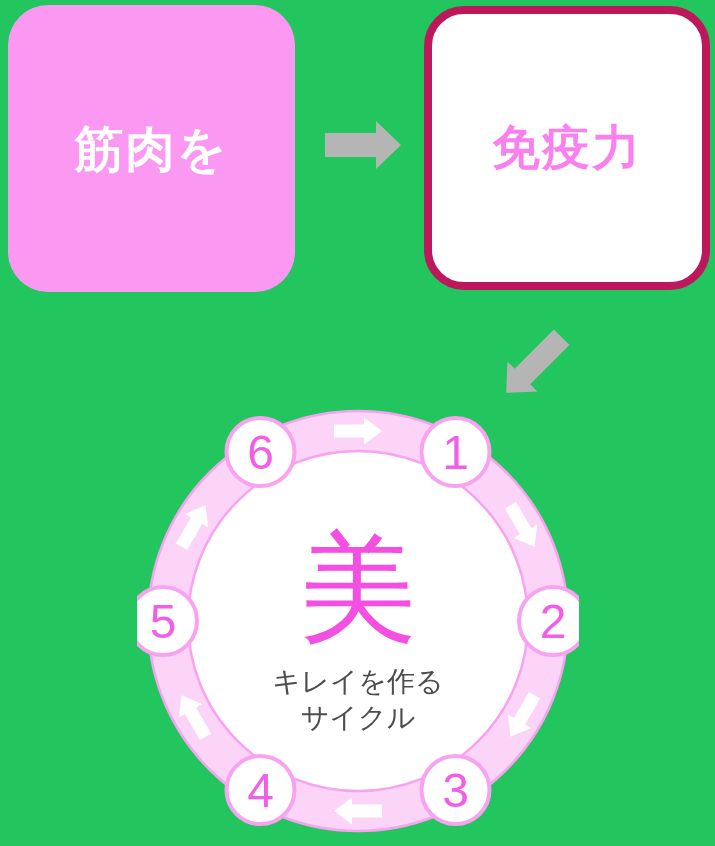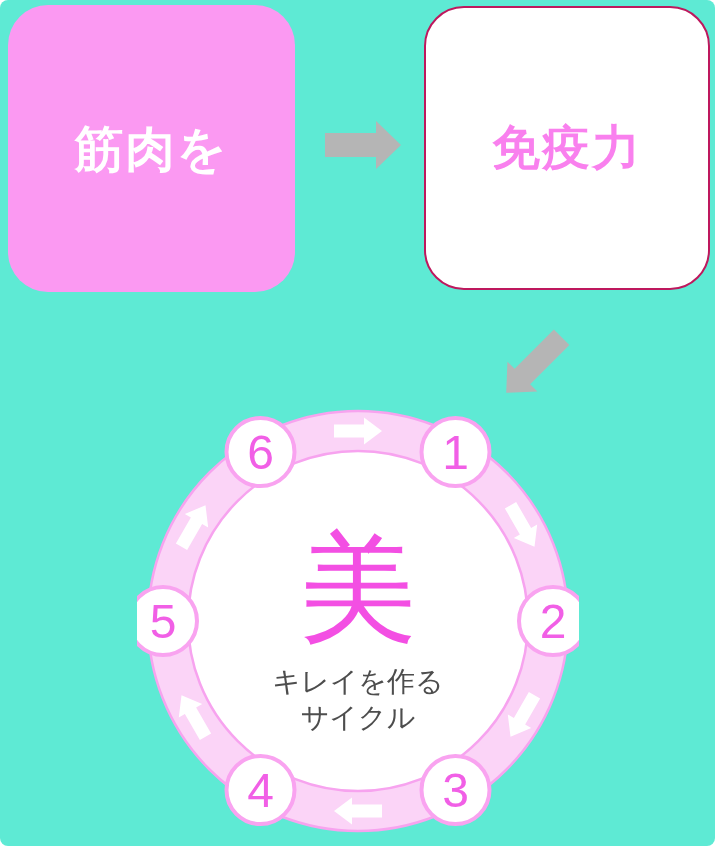--- a/index.html
+++ b/index.html
@@ -4,24 +4,23 @@
 <style>
   html, body {
     margin: 0;
     padding: 0;
     background: #ffffff;
   }
   .canvas {
     position: relative;
     width: 715px;
     height: 846px;
-    background: #5eead4;
+    background: #22c55e;
     overflow: hidden;
     font-family: "Liberation Sans", sans-serif;
-    border-radius: 8px;
   }
   .box {
     position: absolute;
     box-sizing: border-box;
     border-radius: 40px;
     display: flex;
     flex-direction: column;
     align-items: center;
     justify-content: center;
     gap: 40px;
@@ -41,21 +40,21 @@
     height: 287px;
     background: #FB99F2;
   }
   .box-muscle .box-line { color: #ffffff; }
   .box-immunity {
     left: 424px;
     top: 6px;
     width: 286px;
     height: 284px;
     background: #ffffff;
-    border: 2px solid #be185d;
+    border: 8px solid #be185d;
   }
   .box-immunity .box-line { color: #F980EE; font-size: 48px; }
   .arrow-right-svg {
     position: absolute;
     left: 325px;
     top: 121px;
   }
   .arrow-diag-svg {
     position: absolute;
     left: 493px;

